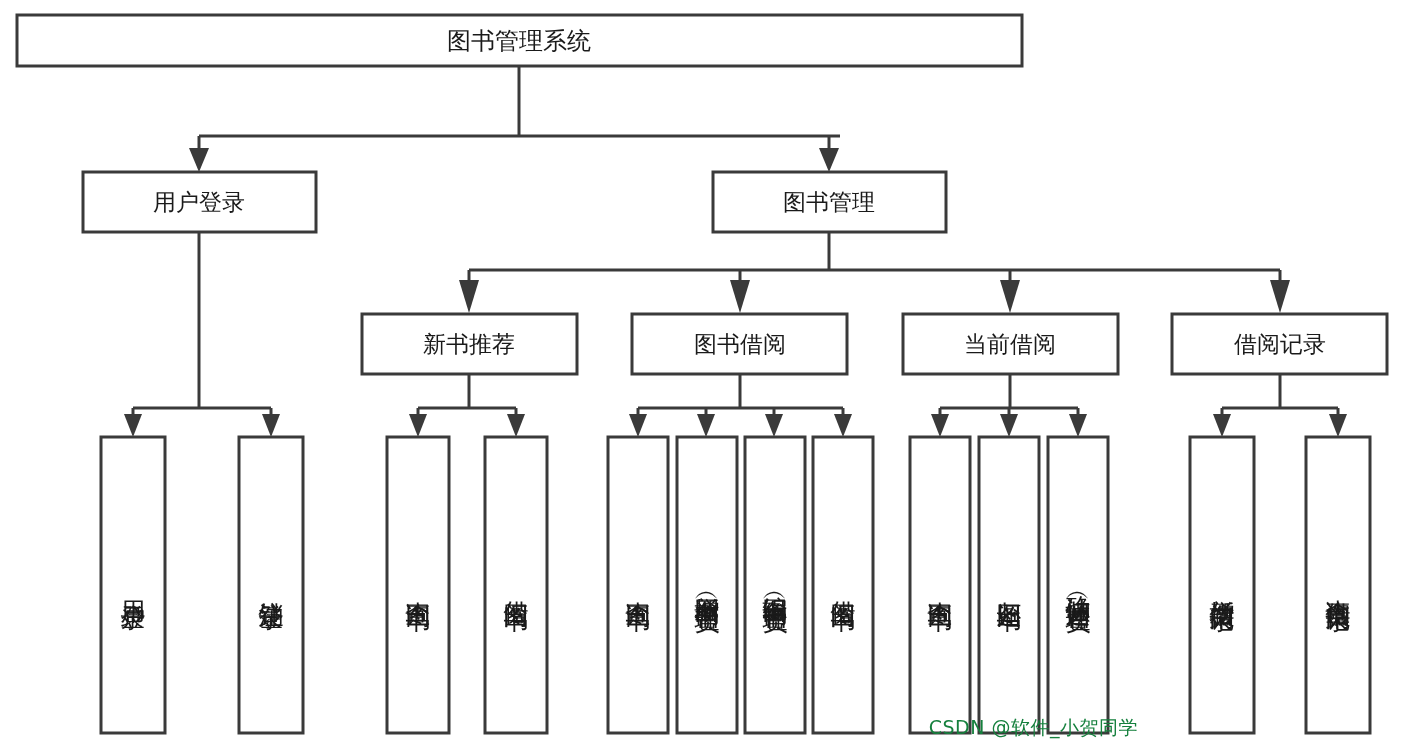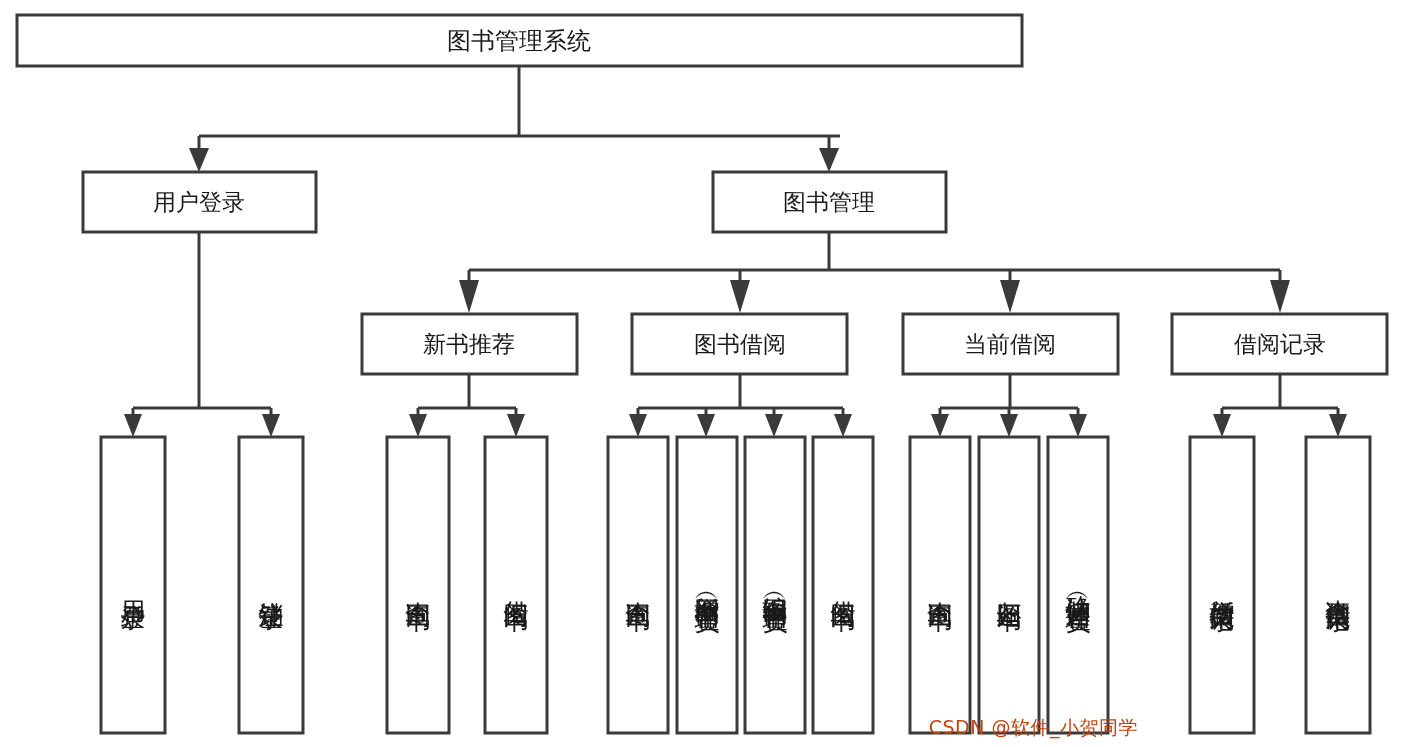--- a/index.html
+++ b/index.html
@@ -69,21 +69,21 @@
     white-space: nowrap;
     pointer-events: none;
     user-select: none;
   }
   .watermark {
     position: absolute;
     right: 8px;
     bottom: 6px;
     font-family: "DejaVu Sans", "Liberation Sans", sans-serif;
     font-size: 19px;
-    color: #c2410c;
+    color: #15803d;
     letter-spacing: 0.5px;
     white-space: nowrap;
   }
 </style>
 </head>
 <body>
 
 <div id="diagram-root">
 
   <svg id="flowchart" viewBox="0 0 1405 747" xmlns="http://www.w3.org/2000/svg">

